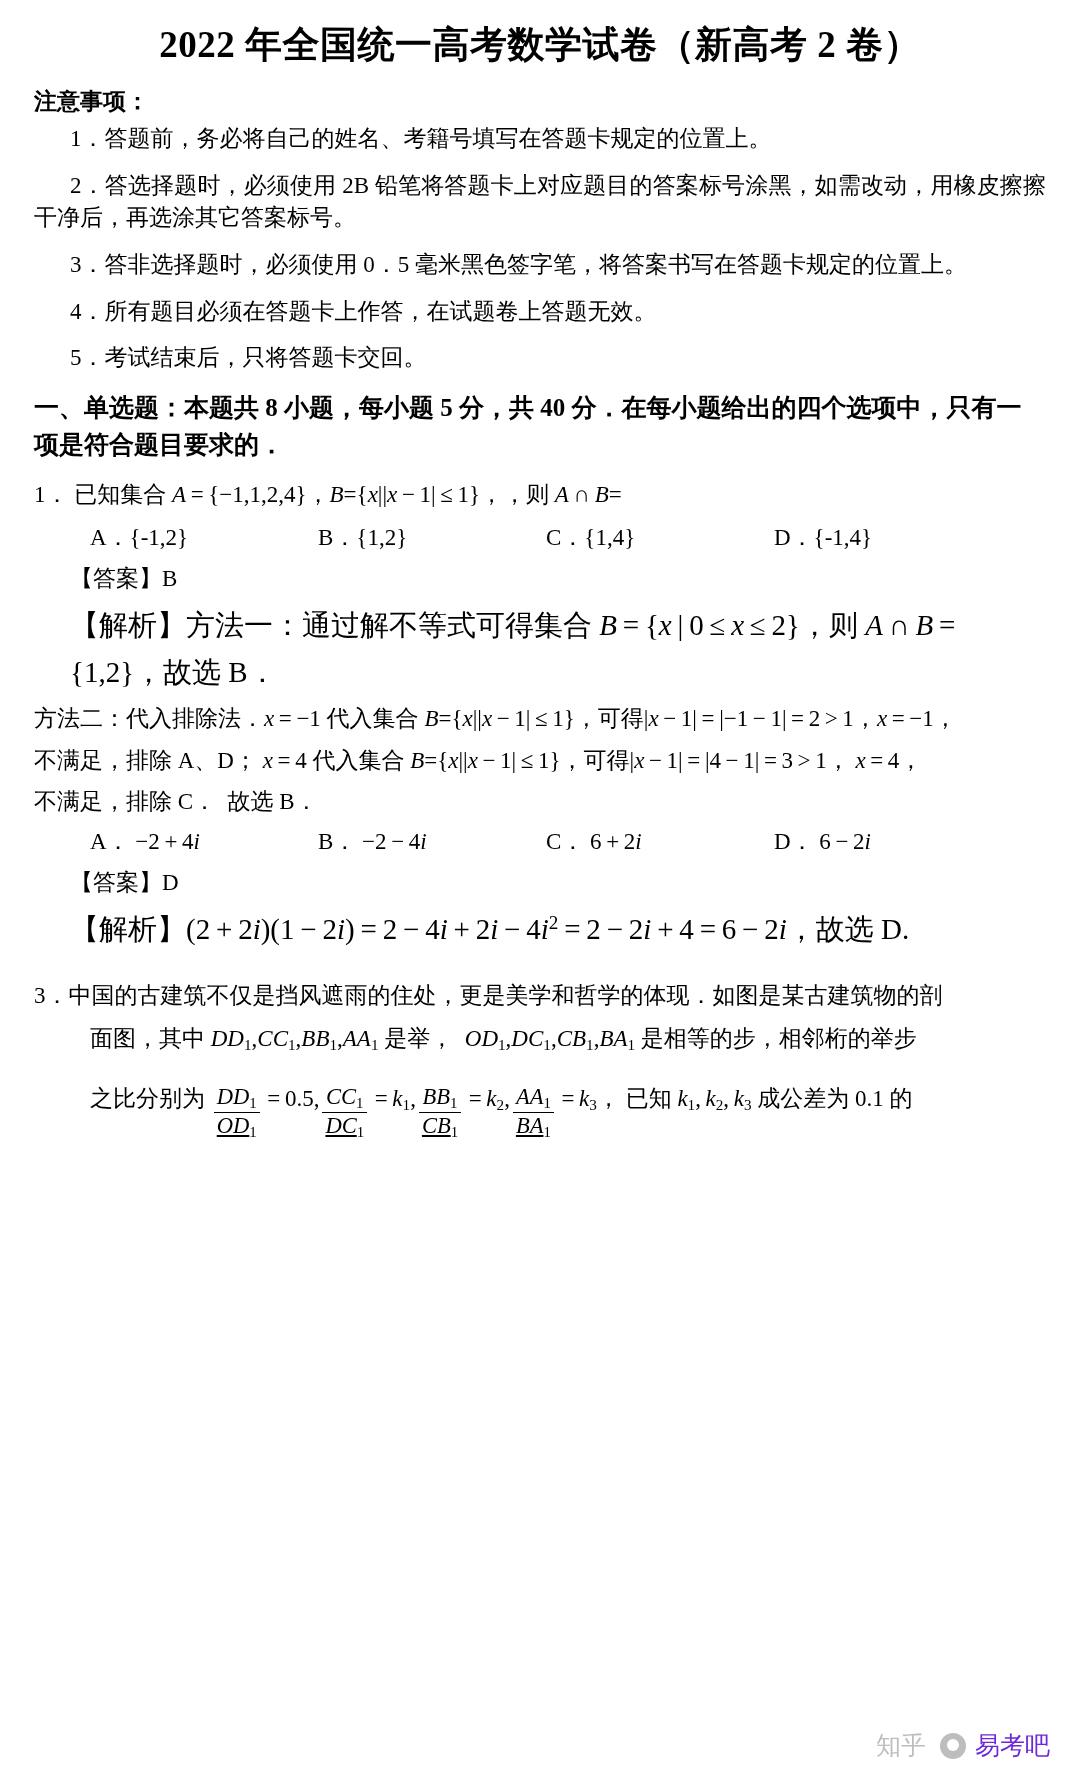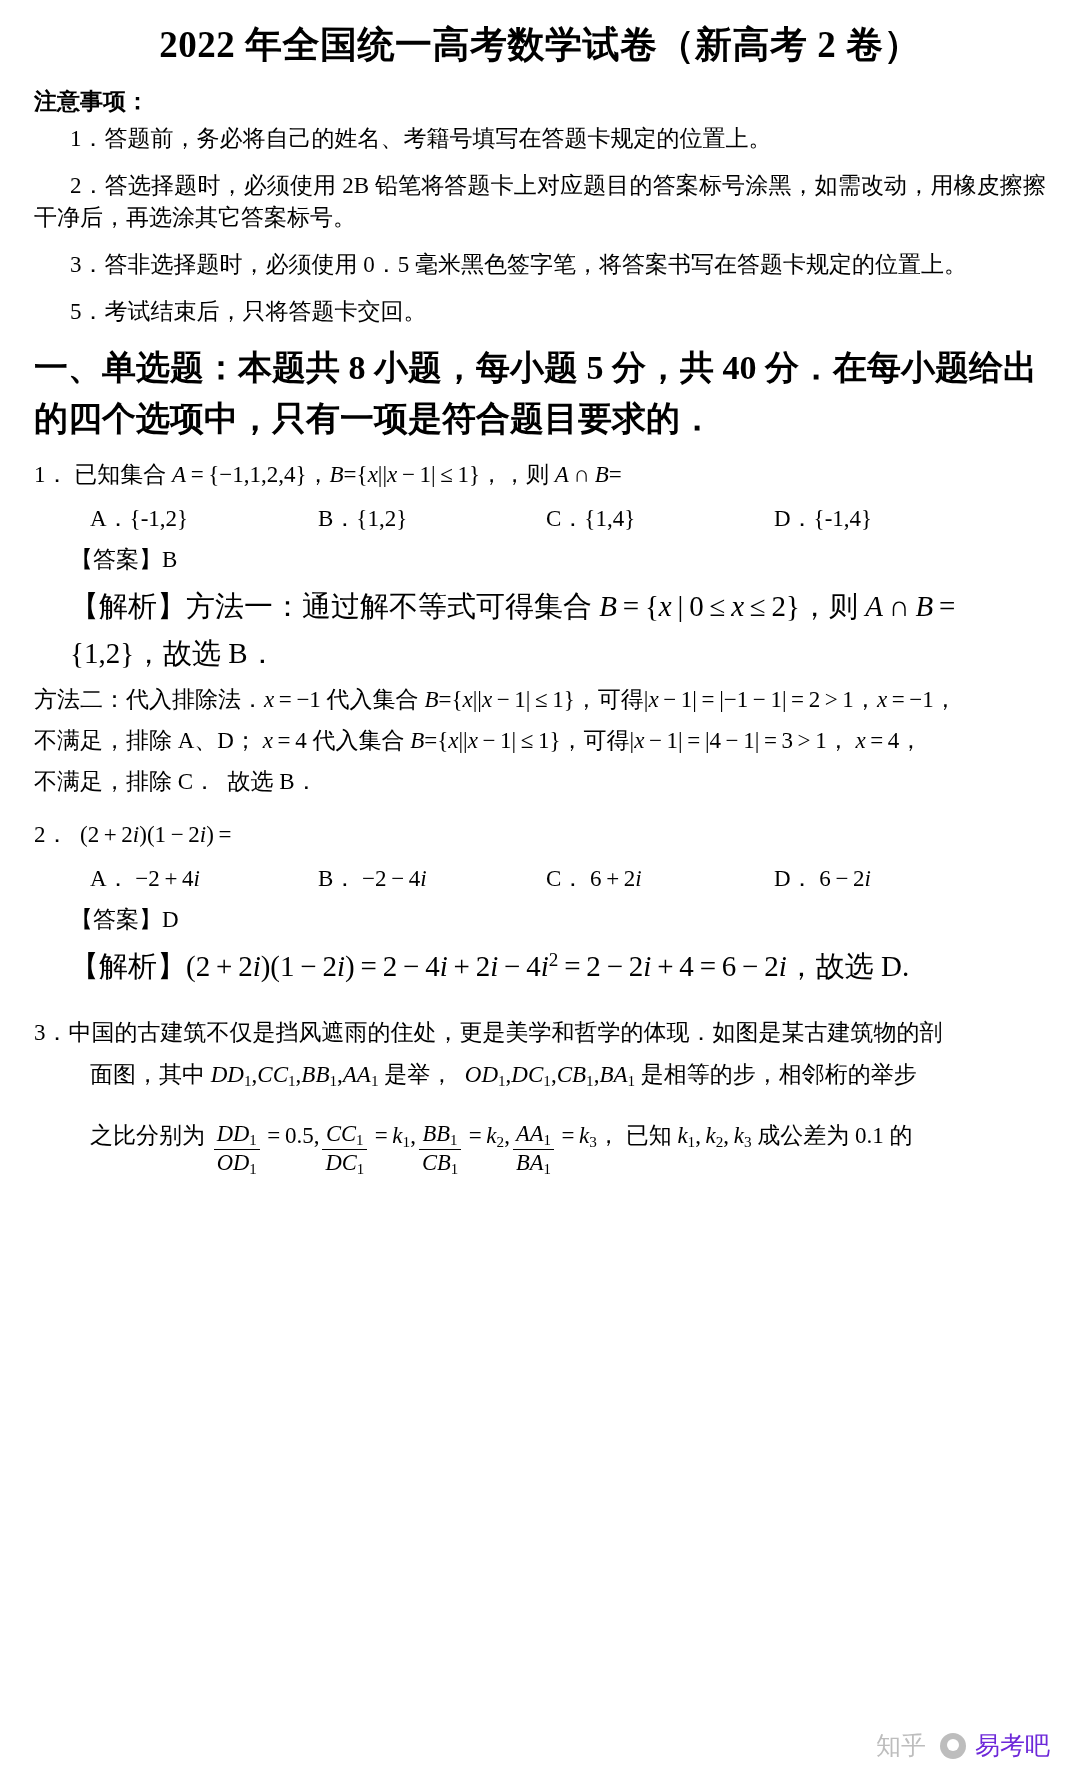--- a/index.html
+++ b/index.html
@@ -42,21 +42,21 @@
     font-size: 23px;
     line-height: 1.42;
     margin: 0 0 14px 0;
     text-align: justify;
   }
   .indent {
     text-indent: 36px;
   }
   .section-head {
     font-weight: bold;
-    font-size: 34px;
+    font-size: 25px;
     line-height: 1.5;
     margin: 6px 0 14px 0;
   }
   .q {
     font-size: 23px;
     line-height: 1.5;
     margin: 0 0 10px 0;
   }
   .choices {
     display: flex;
@@ -114,20 +114,21 @@
   }
   .frac .num {
     display: block;
     padding: 0 3px;
     border-bottom: 1.4px solid #000;
     margin-top: 24px;
   }
   .frac .den {
     display: block;
     padding: 0 3px;
+    text-decoration: underline;
   }
   sub.sbn {
     font-size: 0.66em;
     vertical-align: -0.28em;
     font-style: normal;
   }
   sup.sp {
     font-size: 0.66em;
     vertical-align: 0.5em;
     font-style: normal;
@@ -177,20 +178,21 @@
 <div class="page">
   <div class="inner">
 
     <h1 class="doc-title">2022 年全国统一高考数学试卷（新高考 2 卷）</h1>
 
     <div class="notice-title">注意事项：</div>
 
     <div class="para indent">1．答题前，务必将自己的姓名、考籍号填写在答题卡规定的位置上。</div>
     <div class="para indent">2．答选择题时，必须使用 2B 铅笔将答题卡上对应题目的答案标号涂黑，如需改动，用橡皮擦擦干净后，再选涂其它答案标号。</div>
     <div class="para indent">3．答非选择题时，必须使用 0．5 毫米黑色签字笔，将答案书写在答题卡规定的位置上。</div>
+    <div class="para indent">4．所有题目必须在答题卡上作答，在试题卷上答题无效。</div>
     <div class="para indent">5．考试结束后，只将答题卡交回。</div>
 
     <div class="section-head">一、单选题：本题共 8 小题，每小题 5 分，共 40 分．在每小题给出的四个选项中，只有一项是符合题目要求的．</div>
 
     <div class="q">
       <span>1．</span>
       <span>已知集合&nbsp;<i class="m">A</i> = {−1,1,2,4}，<i class="m">B</i>=<span class="mo">{</span><i class="m">x</i><span class="mo">|</span><span class="mo">|</span><i class="m">x</i> − 1<span class="mo">|</span> ≤ 1<span class="mo">}</span>，，则&nbsp;<i class="m">A</i> ∩ <i class="m">B</i>=</span>
     </div>
     <div class="choices">
       <div>A．{-1,2}</div>
@@ -207,24 +209,20 @@
     <div class="sol-cont">
       方法二：代入排除法．<i class="m">x</i> = −1 代入集合&nbsp;<i class="m">B</i>=<span class="mo">{</span><i class="m">x</i><span class="mo">||</span><i class="m">x</i> − 1<span class="mo">|</span> ≤ 1<span class="mo">}</span>，可得<span class="mo">|</span><i class="m">x</i> − 1<span class="mo">|</span> = <span class="mo">|</span>−1 − 1<span class="mo">|</span> = 2 &gt; 1，<i class="m">x</i> = −1，
     </div>
     <div class="sol-cont">
       不满足，排除 A、D；&nbsp;<i class="m">x</i> = 4 代入集合&nbsp;<i class="m">B</i>=<span class="mo">{</span><i class="m">x</i><span class="mo">||</span><i class="m">x</i> − 1<span class="mo">|</span> ≤ 1<span class="mo">}</span>，可得<span class="mo">|</span><i class="m">x</i> − 1<span class="mo">|</span> = <span class="mo">|</span>4 − 1<span class="mo">|</span> = 3 &gt; 1，&nbsp;<i class="m">x</i> = 4，
     </div>
     <div class="sol-cont">
       不满足，排除 C．&nbsp;&nbsp;故选 B．
     </div>
 
-    <div class="q" style="margin-top:18px;">
-      <span>2．</span>
-      <span>&nbsp;<span class="mo">(</span>2 + 2<i class="m">i</i><span class="mo">)(</span>1 − 2<i class="m">i</i><span class="mo">)</span> =</span>
-    </div>
     <div class="choices">
       <div>A．&nbsp;−2 + 4<i class="m">i</i></div>
       <div>B．&nbsp;−2 − 4<i class="m">i</i></div>
       <div>C．&nbsp;6 + 2<i class="m">i</i></div>
       <div>D．&nbsp;6 − 2<i class="m">i</i></div>
     </div>
     <div class="ans">
       <span>【答案】</span><span>D</span>
     </div>
     <div class="sol">

